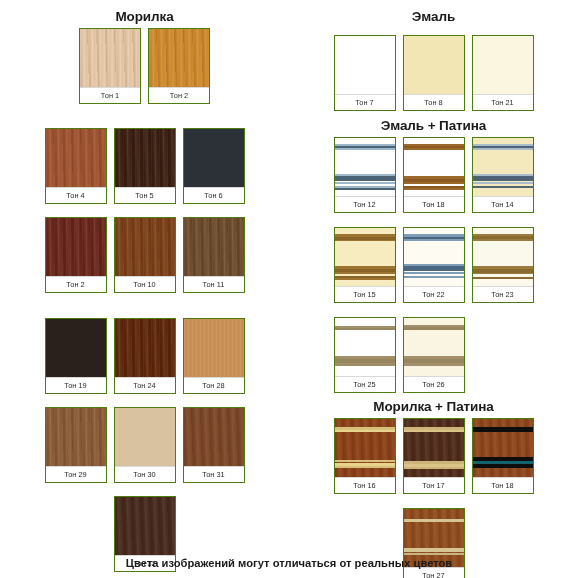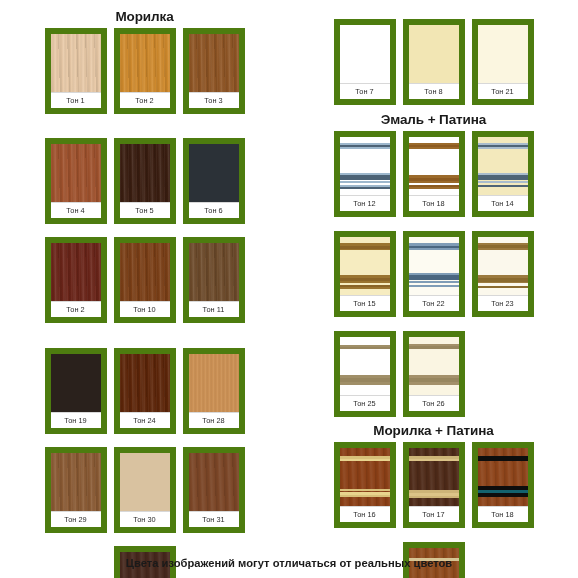--- a/index.html
+++ b/index.html
@@ -28,21 +28,21 @@
 
   .row{
     display:flex;
     justify-content:center;
     gap:7px;
     margin-top:4px;
   }
 
   .card{
     width:62px;
-    border:6px solid #4d7c0f;
+    border:1px solid #4d7c0f;
     background:#fff;
     box-sizing:border-box;
   }
   .card .block{
     height:58px;
     width:100%;
     display:block;
     position:relative;
     overflow:hidden;
   }
@@ -108,27 +108,20 @@
           </span>
         <div class="cap">Тон 1</div>
       </div>
       <div class="card">
         <span class="block" style="background: rgb(208, 138, 44);">
             <span class="grain"></span>
             <span class="grain2"></span>
           </span>
         <div class="cap">Тон 2</div>
       </div>
-      <div class="card">
-        <span class="block" style="background: rgb(143, 85, 36);">
-            <span class="grain"></span>
-            <span class="grain2"></span>
-          </span>
-        <div class="cap">Тон 3</div>
-      </div>
     </div>
 
     <div class="row" style="margin-top:24px">
       <div class="card">
         <span class="block" style="background: rgb(160, 82, 45);">
             <span class="grain"></span>
             <span class="grain2"></span>
           </span>
         <div class="cap">Тон 4</div>
       </div>
@@ -216,20 +209,21 @@
           </span>
         <div class="cap">Тон 32</div>
       </div>
     </div>
 
   </div>
 
   <div class="col col-right">
 
     <div style="height:5px"></div>
+    <div class="section-title">Эмаль</div>
 
     <div class="row" style="margin-top:10px">
       <div class="card flat">
         <span class="block" style="background: rgb(255, 255, 255);"></span>
         <div class="cap">Тон 7</div>
       </div>
       <div class="card flat">
         <span class="block" style="background: rgb(242, 230, 180);"></span>
         <div class="cap">Тон 8</div>
       </div>

